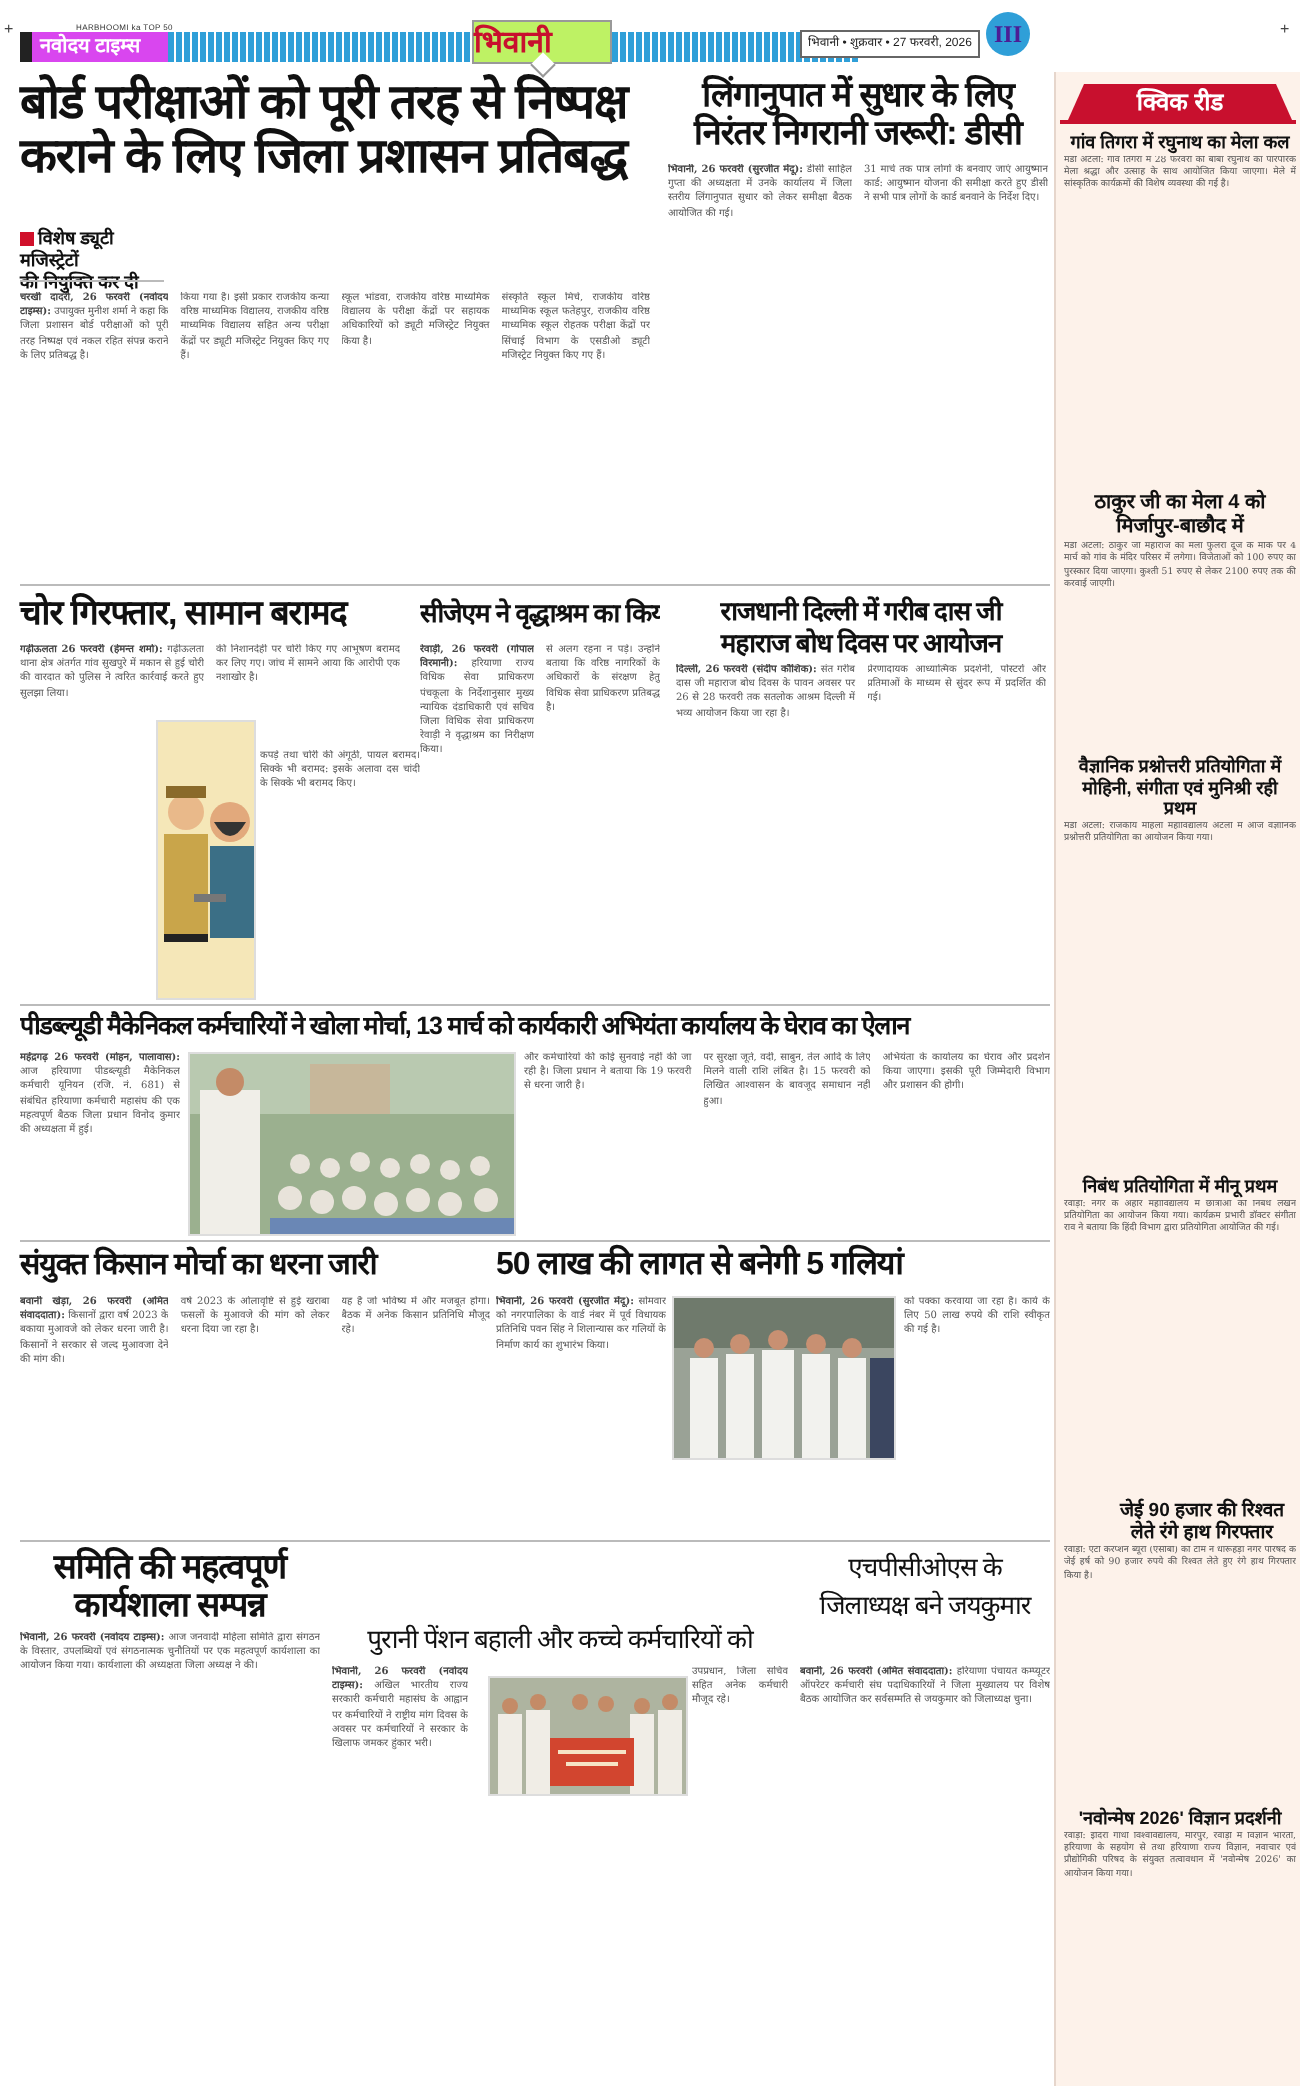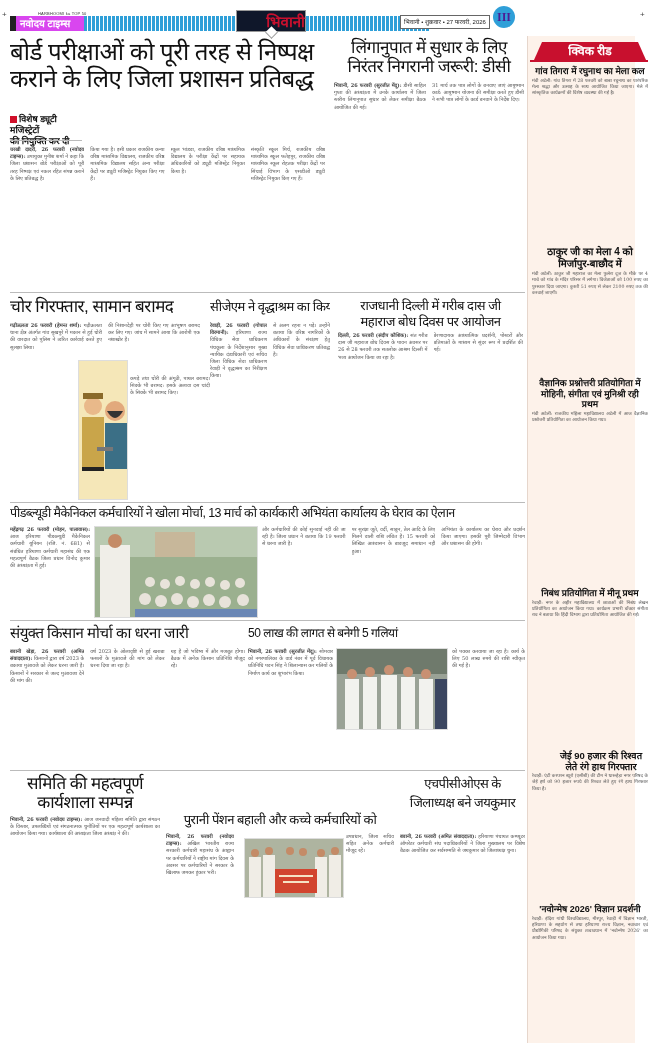--- a/index.html
+++ b/index.html
@@ -6,40 +6,40 @@
   html, body { width: 650px; height: 1043px; background: #ffffff; overflow: hidden; }
   body { font-family: "DejaVu Serif", serif; color: #222; position: relative; }
 
   
   .masthead { position: absolute; left: 0; top: 0; width: 650px; height: 34px; }
   .mh-tag { position: absolute; left: 38px; top: 11px; font-family: "Liberation Sans", sans-serif; font-size: 4px; color: #333; letter-spacing: .2px; }
   .mh-logo { position: absolute; left: 10px; top: 16px; width: 74px; height: 15px; background: #d946ef; color: #fff; font-family: "Liberation Sans", sans-serif; font-weight: bold; font-size: 10px; line-height: 15px; padding-left: 4px; border-left: 6px solid #222; white-space: nowrap; overflow: hidden; }
   .mh-stripe { position: absolute; top: 16px; height: 15px; background: repeating-linear-gradient(90deg, #2f9fd8 0 3px, #ffffff 3px 4px); }
   .mh-stripe.a { left: 84px; width: 152px; }
   .mh-stripe.b { left: 306px; width: 124px; }
-  .mh-city { position: absolute; left: 236px; top: 10px; width: 70px; height: 22px; border: 1px solid #999; background: #0f172a; color: #c8102e; font-family: "Liberation Sans", sans-serif; font-weight: bold; font-size: 15px; text-align: right; line-height: 22px; }
+  .mh-city { position: absolute; left: 236px; top: 10px; width: 70px; height: 22px; border: 1px solid #999; background: #bef264; color: #c8102e; font-family: "Liberation Sans", sans-serif; font-weight: bold; font-size: 15px; text-align: left; line-height: 22px; }
   .mh-city:after { content: ""; position: absolute; left: 30px; bottom: -6px; width: 8px; height: 8px; background: #fff; border-right: 1px solid #999; border-bottom: 1px solid #999; transform: rotate(45deg); }
   .mh-date { position: absolute; left: 400px; top: 15px; width: 90px; height: 14px; border: 1px solid #666; background: #fff; font-family: "Liberation Sans", sans-serif; font-size: 6px; line-height: 12px; text-align: center; color: #222; }
   .mh-page { position: absolute; left: 493px; top: 6px; width: 22px; height: 22px; border-radius: 50%; background: #2f9fd8; color: #4c1d95; font-family: "Liberation Serif", serif; font-weight: bold; font-size: 12px; text-align: center; line-height: 22px; }
   .mh-cross { position: absolute; top: 10px; font-size: 8px; color: #444; font-family: "Liberation Sans", sans-serif; }
 
   
-  .headline { position: absolute; font-family: "Liberation Sans", sans-serif; font-weight: normal; color: #111; letter-spacing: -0.5px; line-height: 1.08; }
+  .headline { position: absolute; font-family: "Liberation Sans", sans-serif; font-weight: bold; color: #111; letter-spacing: -0.5px; line-height: 1.08; }
   .cols { position: absolute; display: flex; gap: 6px; }
   .col { flex: 1; font-size: 5px; line-height: 7.2px; color: #555; text-align: justify; overflow: hidden; }
   .photo { position: absolute; overflow: hidden; border: 1px solid #ddd; }
   .rule { position: absolute; background: #bbb; height: 1px; }
 
   .subhead { position: absolute; font-family: "Liberation Sans", sans-serif; font-weight: bold; font-size: 9px; line-height: 11px; color: #111; }
   .subhead .sq { display: inline-block; width: 7px; height: 7px; background: #d0102a; margin-right: 2px; vertical-align: -1px; }
 
   .dateline { font-weight: bold; color: #444; }
 
   
-  .quick { position: absolute; left: 527px; top: 36px; width: 108px; height: 1007px; background: #fdf2ea; border-left: 1px solid #e6d6cc; }
+  .quick { position: absolute; left: 527px; top: 36px; width: 123px; height: 1007px; background: #fdf2ea; border-left: 1px solid #e6d6cc; }
   .quick-banner { position: absolute; left: 14px; top: 6px; width: 96px; height: 18px; background: #c8102e; color: #fff; font-family: "Liberation Sans", sans-serif; font-weight: bold; font-size: 12px; text-align: center; line-height: 18px; }
   .quick-banner:before, .quick-banner:after { content: ""; position: absolute; top: 0; border-top: 18px solid transparent; }
   .quick-banner:before { left: -8px; border-right: 8px solid #c8102e; }
   .quick-banner:after { right: -8px; border-left: 8px solid #c8102e; }
   .quick-line { position: absolute; left: 2px; top: 24px; width: 118px; height: 2px; background: #c8102e; }
   .q-item { position: absolute; left: 4px; width: 116px; }
   .q-title { font-family: "Liberation Sans", sans-serif; font-size: 9px; line-height: 10.5px; color: #111; text-align: center; font-weight: bold; }
   .q-body { font-size: 4.6px; line-height: 6.4px; color: #555; text-align: justify; margin-top: 1px; overflow: hidden; }
 </style>
 </head>
@@ -161,21 +161,21 @@
 
 <div class="rule" style="left:10px;top:620px;width:515px;"></div>
 
 <div class="headline" style="left:10px;top:622px;width:235px;font-size:15px;line-height:22px;white-space:nowrap;">संयुक्त किसान मोर्चा का धरना जारी</div>
 <div class="cols" style="left:10px;top:648px;width:235px;height:120px;">
   <div class="col"><span class="dateline">बवानी खेड़ा, 26 फरवरी (अमित संवाददाता):</span> <span>किसानों द्वारा वर्ष 2023 के बकाया मुआवजे को लेकर धरना जारी है। किसानों ने सरकार से जल्द मुआवजा देने की मांग की।</span></div>
   <div class="col"><span>वर्ष 2023 के ओलावृष्टि से हुई खराबा फसलों के मुआवजे की मांग को लेकर धरना दिया जा रहा है।</span></div>
   <div class="col"><span>यह है जो भविष्य में और मजबूत होगा। बैठक में अनेक किसान प्रतिनिधि मौजूद रहे।</span></div>
 </div>
 
-<div class="headline" style="left:248px;top:622px;width:277px;font-size:12px;line-height:22px;white-space:nowrap;">50 लाख की लागत से बनेगी 5 गलियां</div>
+<div class="headline" style="left:248px;top:622px;width:277px;font-size:16px;line-height:22px;white-space:nowrap;">50 लाख की लागत से बनेगी 5 गलियां</div>
 <div class="cols" style="left:248px;top:648px;width:85px;height:120px;">
   <div class="col"><span class="dateline">भिवानी, 26 फरवरी (सुरजीत मेंदू):</span> <span>सोमवार को नगरपालिका के वार्ड नंबर में पूर्व विधायक प्रतिनिधि पवन सिंह ने शिलान्यास कर गलियों के निर्माण कार्य का शुभारंभ किया।</span></div>
 </div>
 <div class="photo" style="left:336px;top:648px;width:112px;height:82px;background:#a0a69c;">
   <svg width="112" height="82" viewBox="0 0 112 82">
     <rect width="112" height="82" fill="#9aa296"></rect>
     <rect x="0" y="0" width="112" height="25" fill="#6f7a6c"></rect>
     <g fill="#f2f2ee">
       <rect x="8" y="30" width="14" height="52"></rect>
         <rect x="26" y="28" width="14" height="54"></rect>

